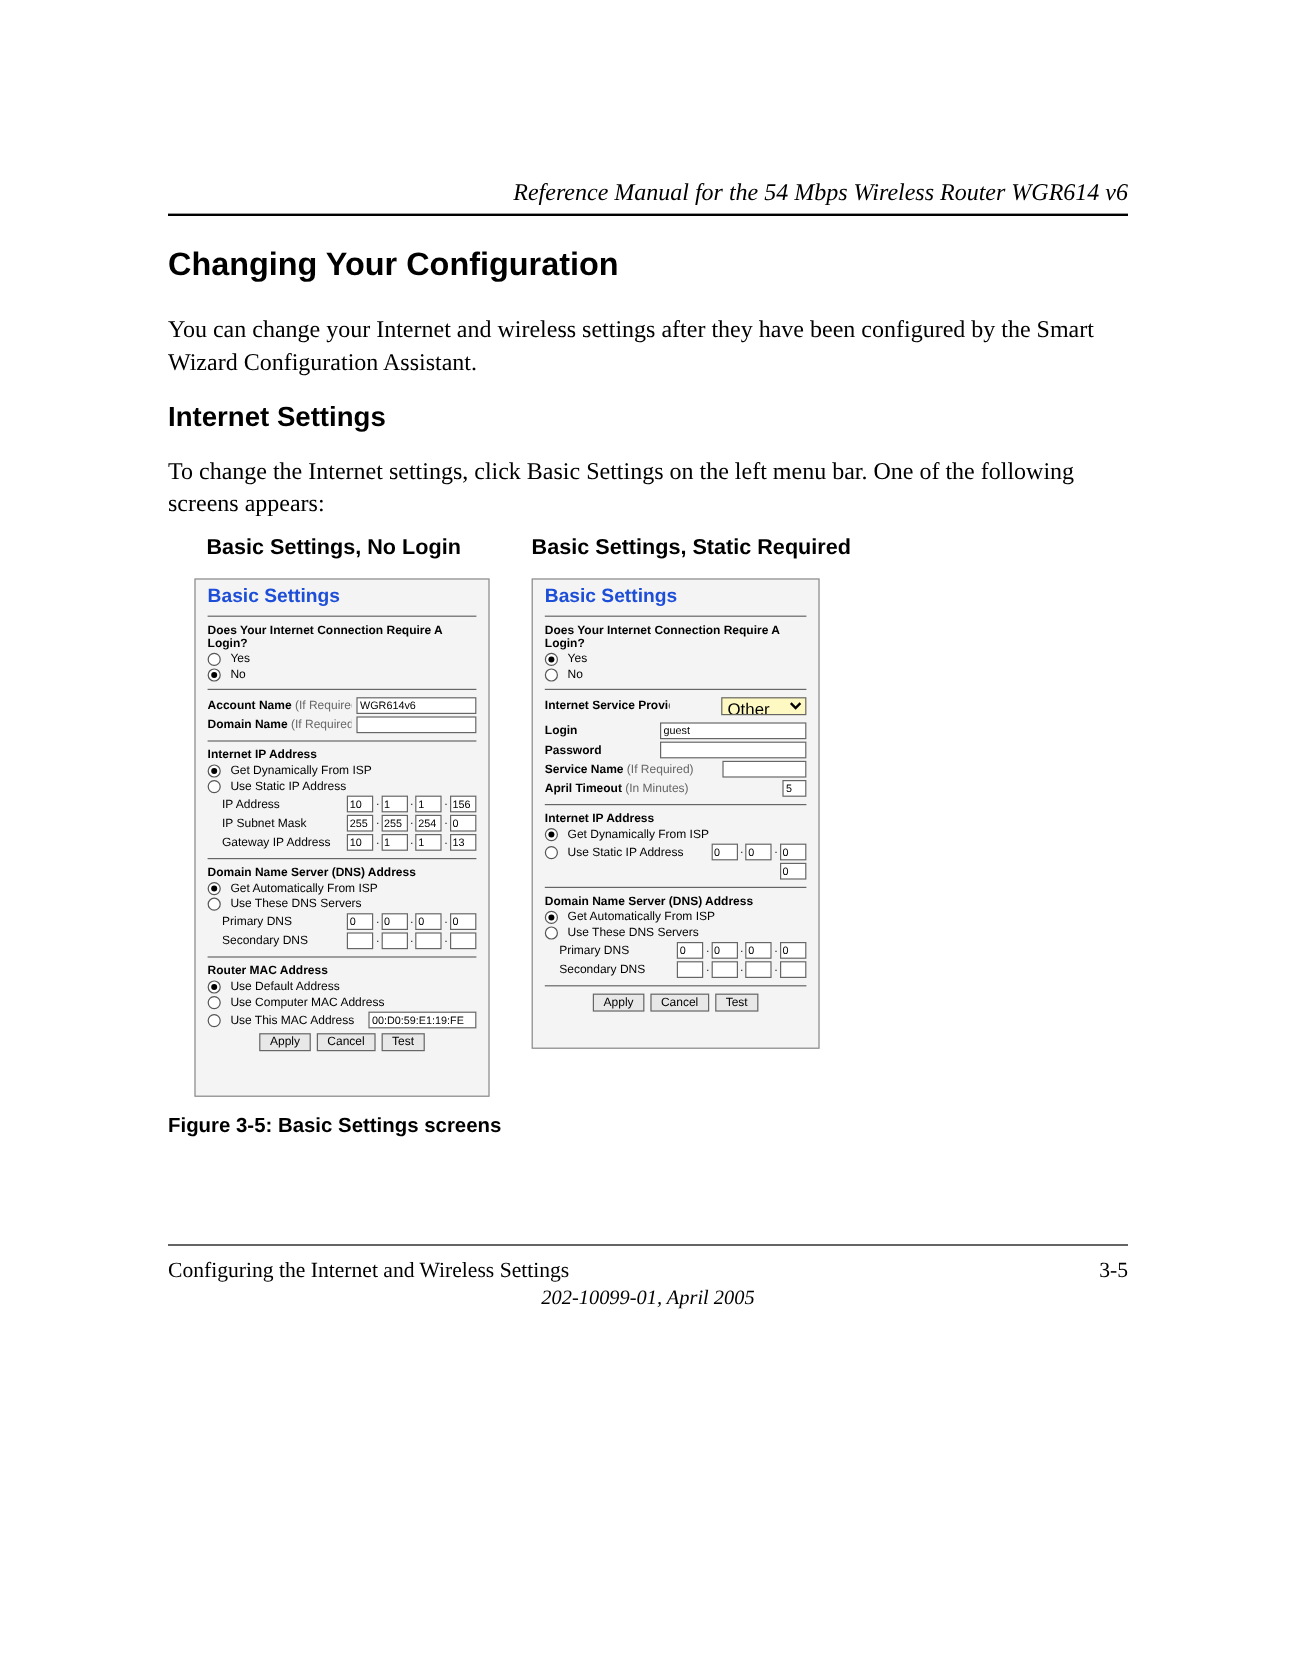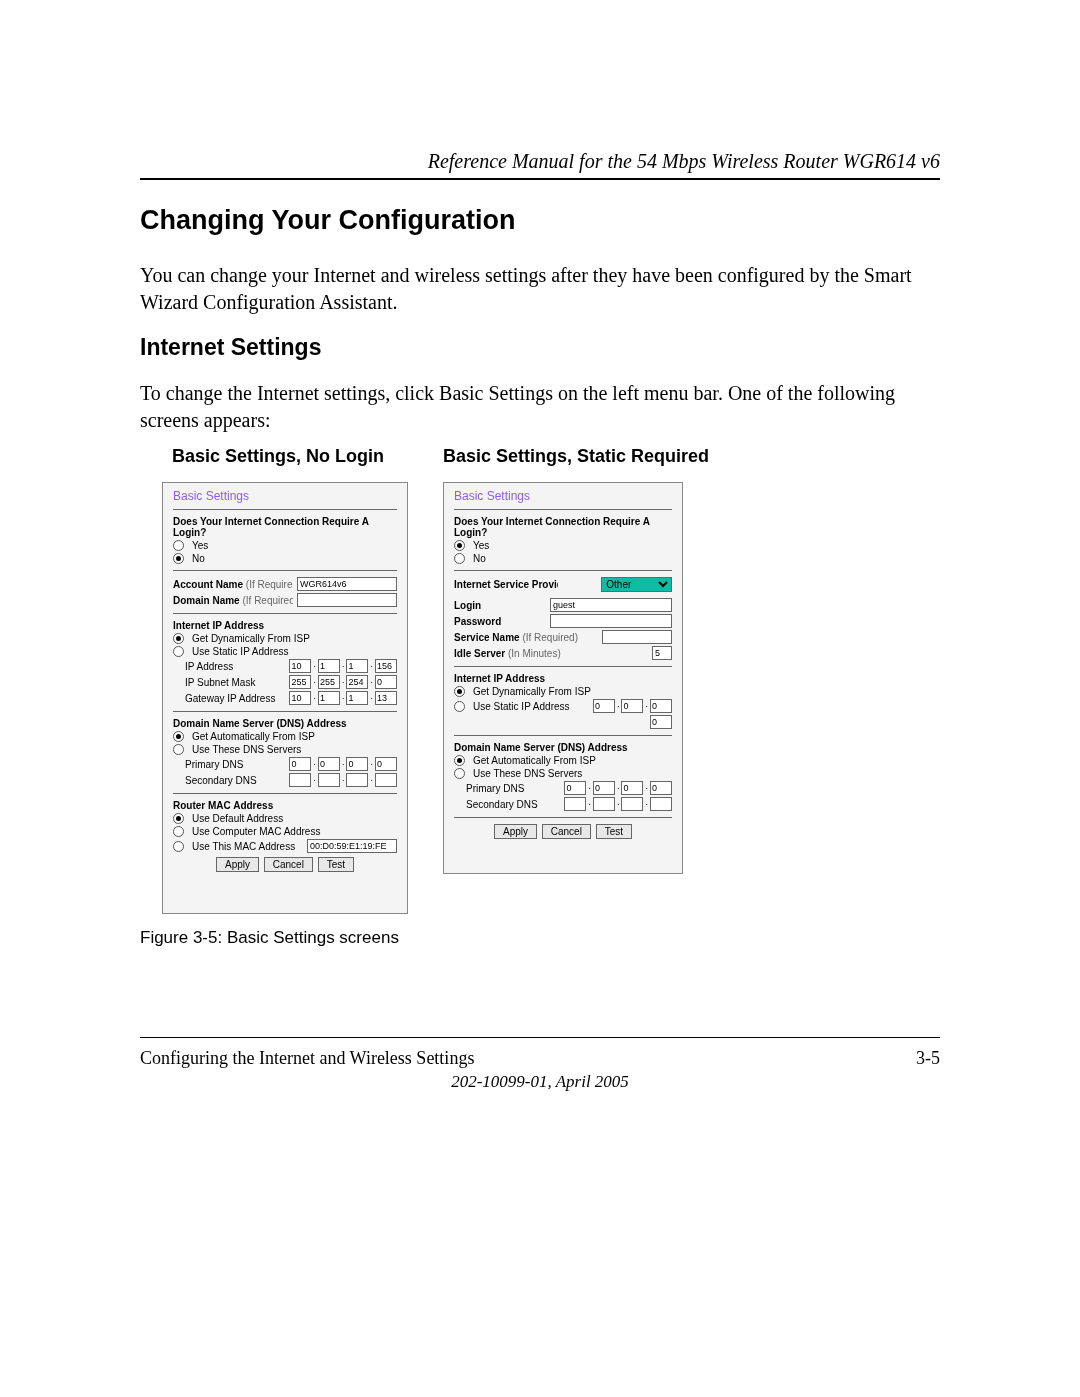--- a/index.html
+++ b/index.html
@@ -79,21 +79,21 @@
     left: 443px;
     font-family: Arial, Helvetica, sans-serif;
     font-weight: bold;
     font-size: 18px;
   }
   .fig-caption {
     position: absolute;
     top: 928px;
     left: 140px;
     font-family: Arial, Helvetica, sans-serif;
-    font-weight: normal;
+    font-weight: bold;
     font-size: 17px;
   }
   .body3 {
     position: absolute;
     top: 983px;
     left: 140px;
     width: 800px;
     font-size: 20px;
     line-height: 1.35;
   }
@@ -145,23 +145,23 @@
     height: 432px;
     filter: blur(0.2px);
   }
   .panel-right {
     top: 482px;
     left: 443px;
     width: 240px;
     height: 392px;
   }
   .panel .title {
-    color: #8b5cf6;
-    font-weight: normal;
-    font-size: 12px;
+    color: #1d4ed8;
+    font-weight: bold;
+    font-size: 16px;
     margin-bottom: 4px;
   }
   .panel .sep {
     border: none;
     border-top: 1px solid #666;
     margin: 6px 0 6px 0;
   }
   .section-label {
     font-weight: bold;
     font-size: 10px;
@@ -213,22 +213,22 @@
     font-size: 9px;
     padding: 0 2px;
     box-sizing: border-box;
   }
   .txt-100 { width: 100px; }
   .txt-110 { width: 122px; }
   .txt-20  { width: 20px; }
   .sel {
     height: 15px;
     border: 1px solid #666;
-    background: #14b8a6;
-    font-size: 10px;
+    background: #fef9c3;
+    font-size: 14px;
     box-sizing: border-box;
     margin-left: 39px;
   }
   .sel-80 { width: 80px; }
   .btns {
     text-align: center;
     margin-top: 4px;
   }
   .btn {
     display: inline-block;
@@ -408,21 +408,21 @@
     </div>
     <div class="row">
       <span class="lbl"><b>Password</b></span>
       <input class="txt txt-110" type="password" style="">
     </div>
     <div class="row">
       <span class="lbl"><b>Service Name</b> <span class="faint">(If Required)</span></span>
       <input class="txt" style="width: 70px;">
     </div>
     <div class="row">
-      <span class="lbl"><b>Idle Server</b> <span class="faint">(In Minutes)</span></span>
+      <span class="lbl"><b>April Timeout</b> <span class="faint">(In Minutes)</span></span>
       <input class="txt txt-20" value="5" style="">
     </div>
     <hr class="sep">
     <div class="section-label">Internet IP Address</div>
     <div class="row">
         <span class="radio-on"></span>
         <span class="lbl">Get Dynamically From ISP</span>
       </div>
     <div class="row">
       <span class="radio"></span>

